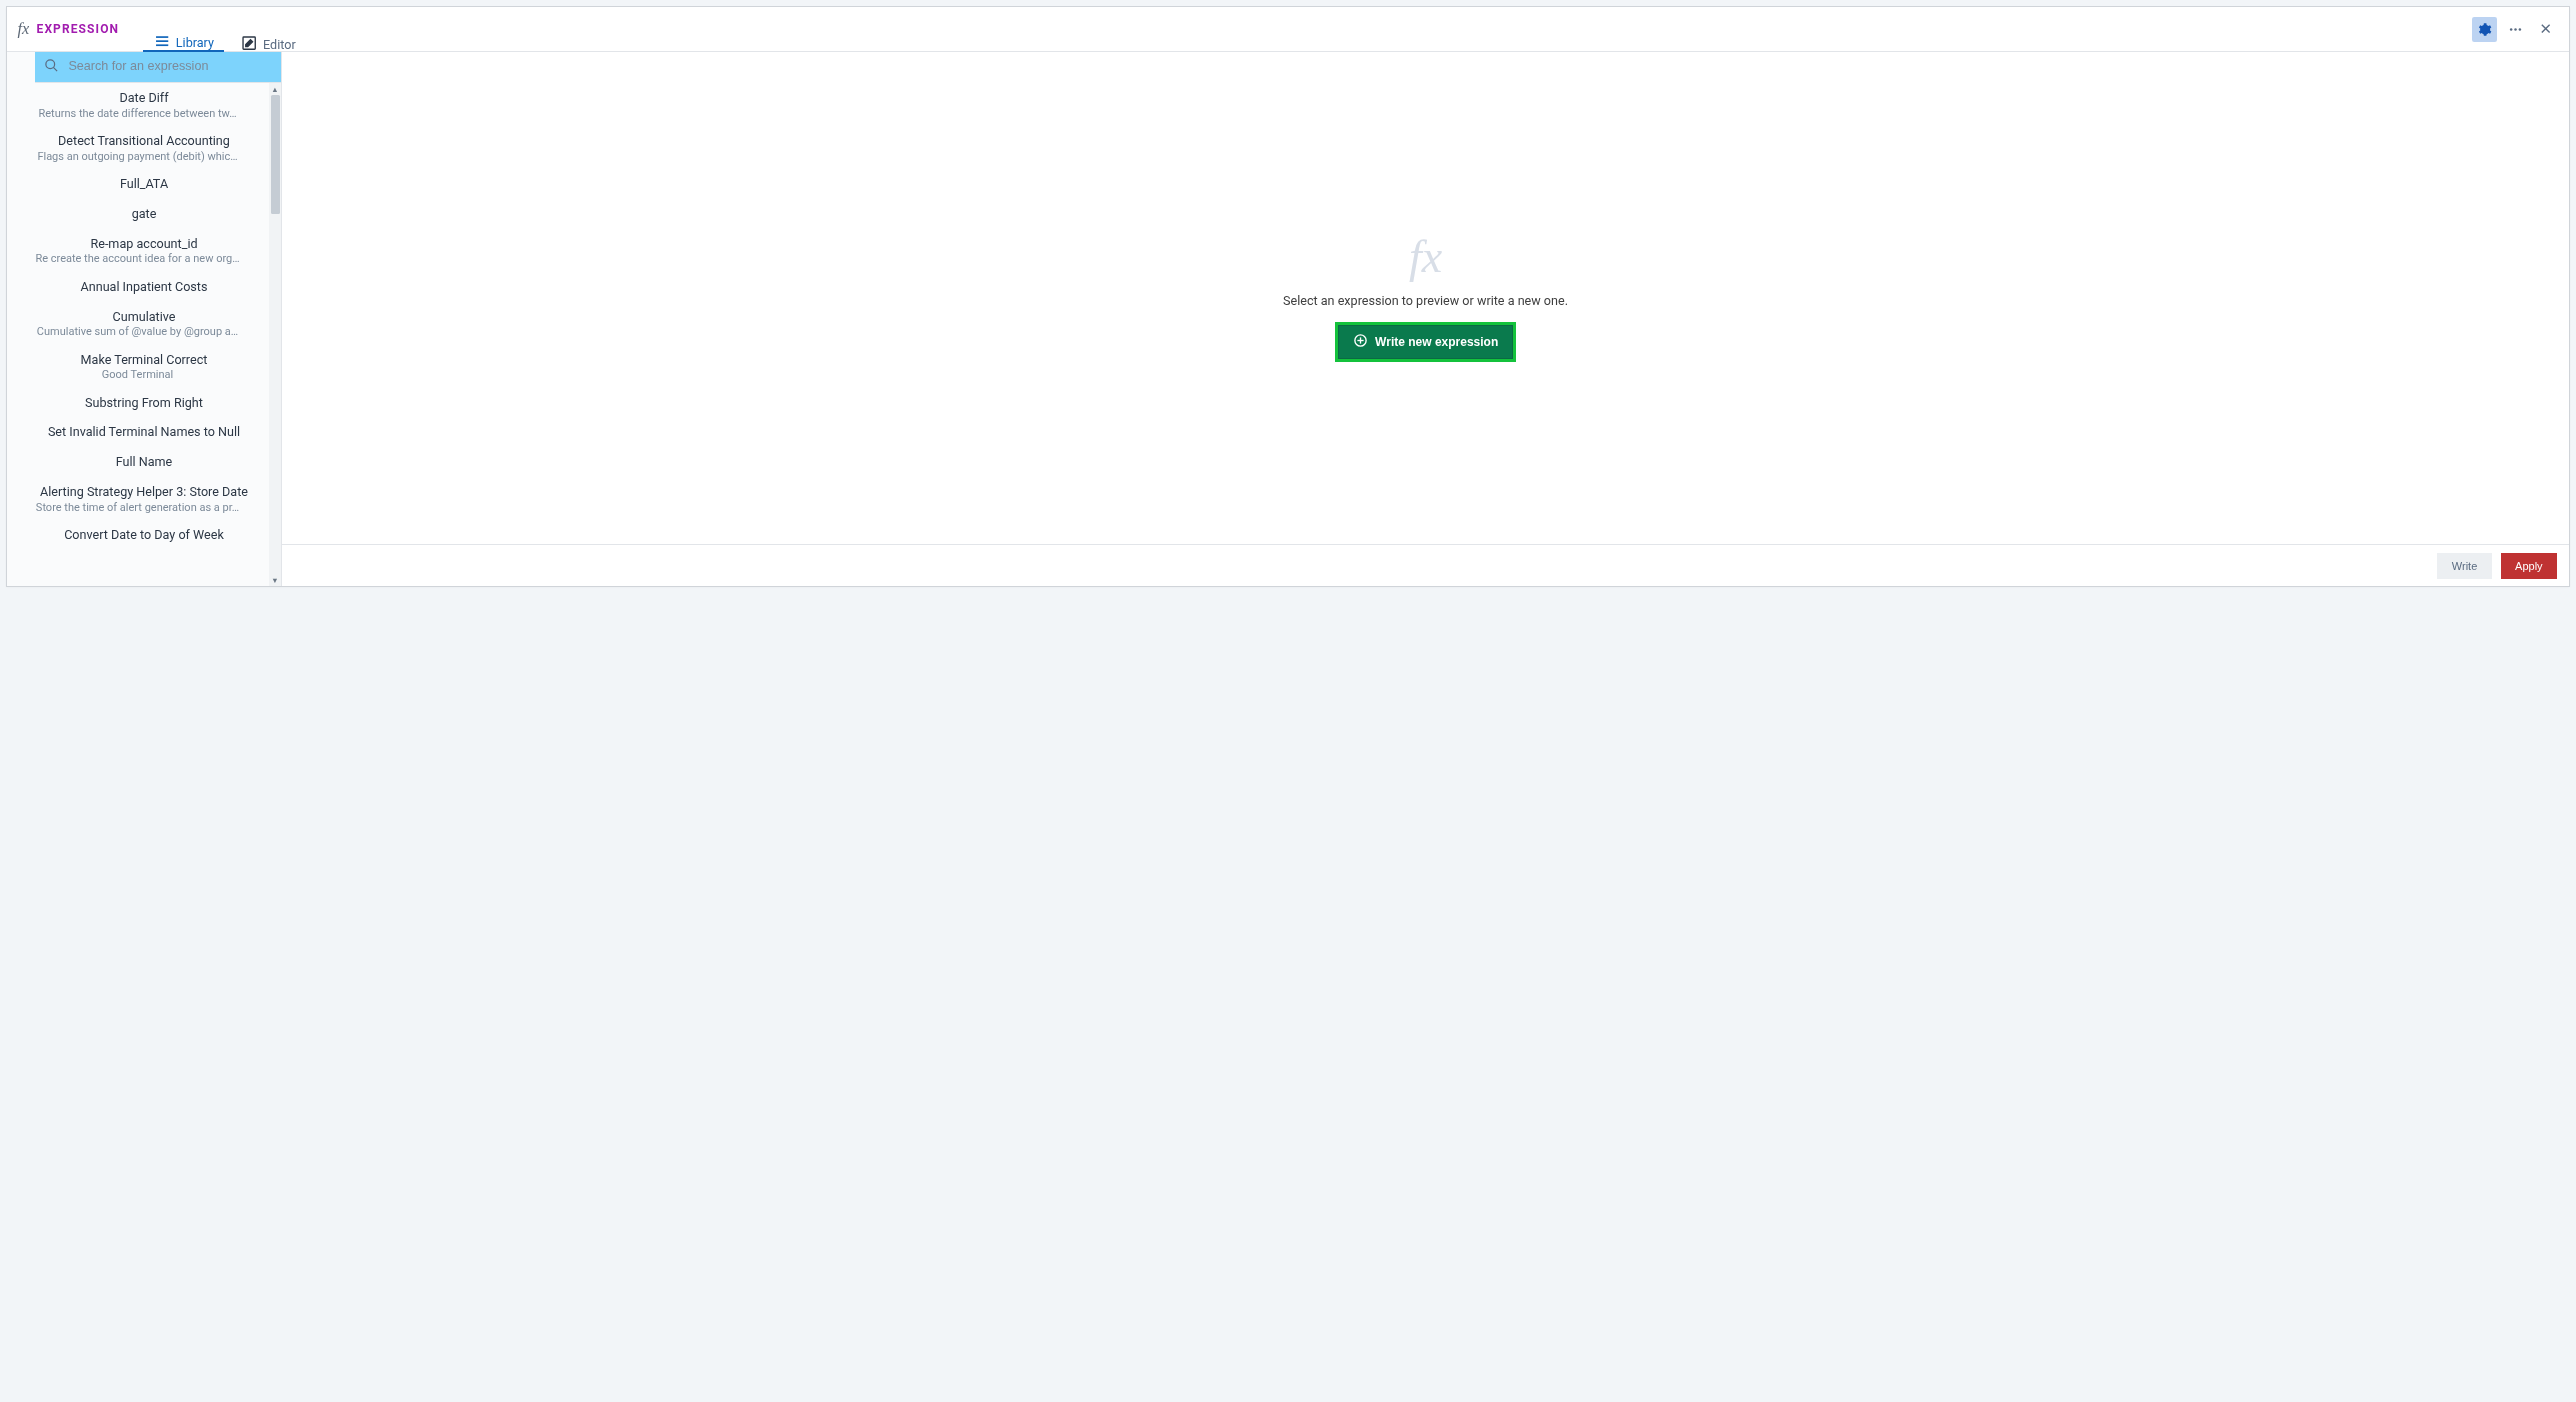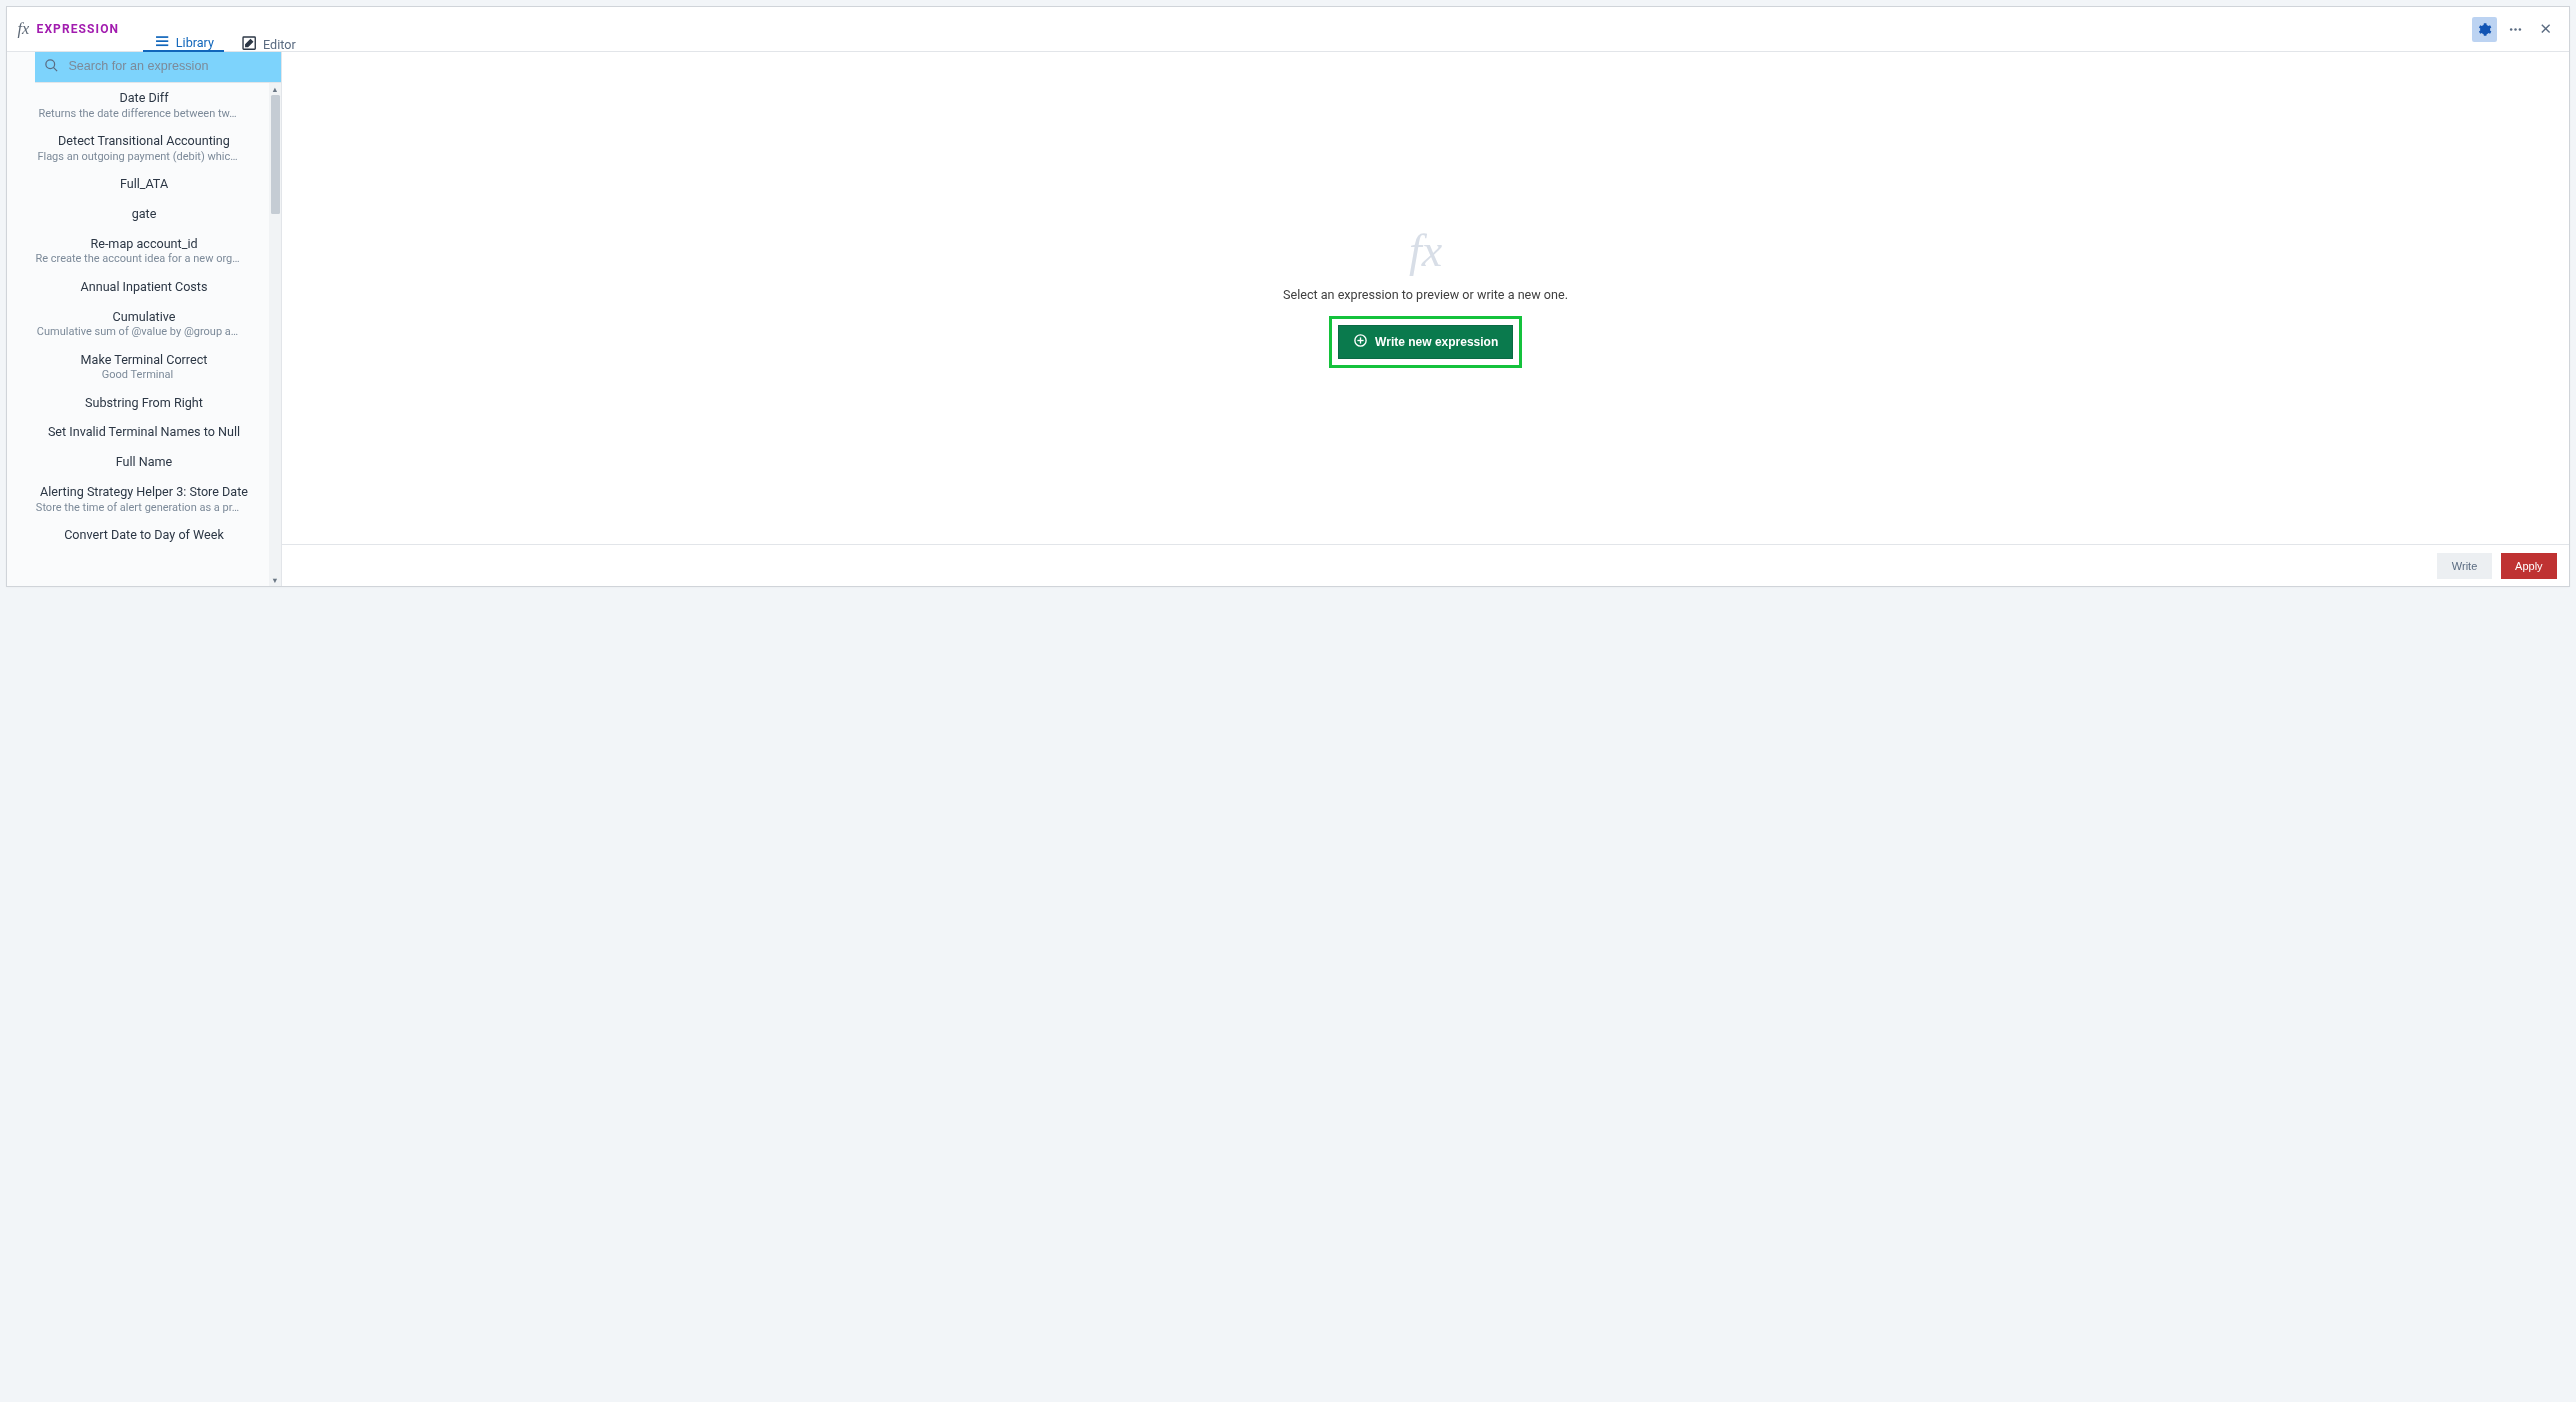--- a/index.html
+++ b/index.html
@@ -152,21 +152,21 @@
   .fx-large {
     font-style: italic;
     font-family: Georgia, "Times New Roman", serif;
     font-size: 46px;
     color:#d8dee7;
     line-height:1;
   }
   .empty-msg { font-size:12.6px; color:#404040; }
 
   .highlight-wrap {
-    padding:6px;
+    padding:0;
     border:3px solid #14c23c;
   }
   .primary-btn {
     display:flex; align-items:center; gap:7.4px;
     background:#0a7a4d;
     color:#fff;
     border:0.7px solid #0a6a44;
     padding:7.4px 13.4px;
     font-size:12px;
     font-weight:600;

